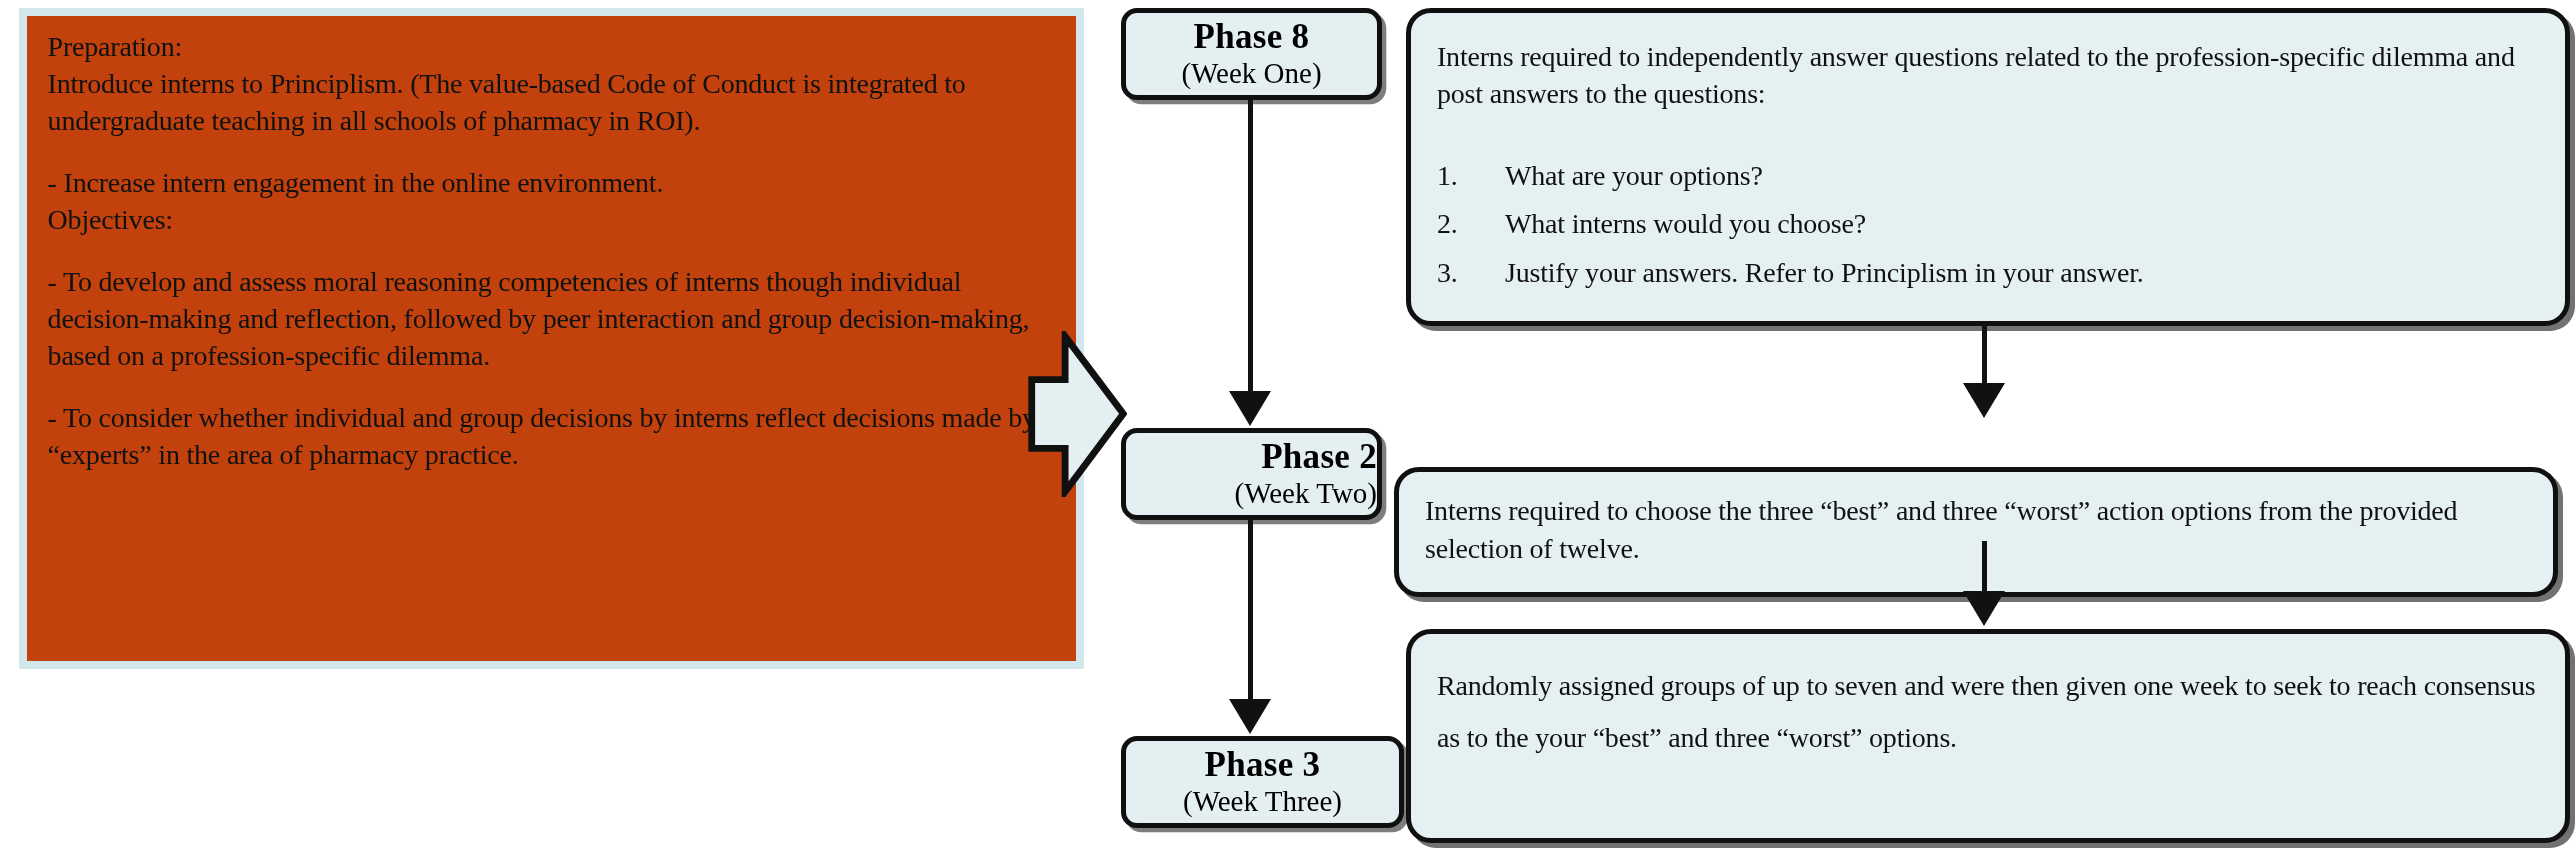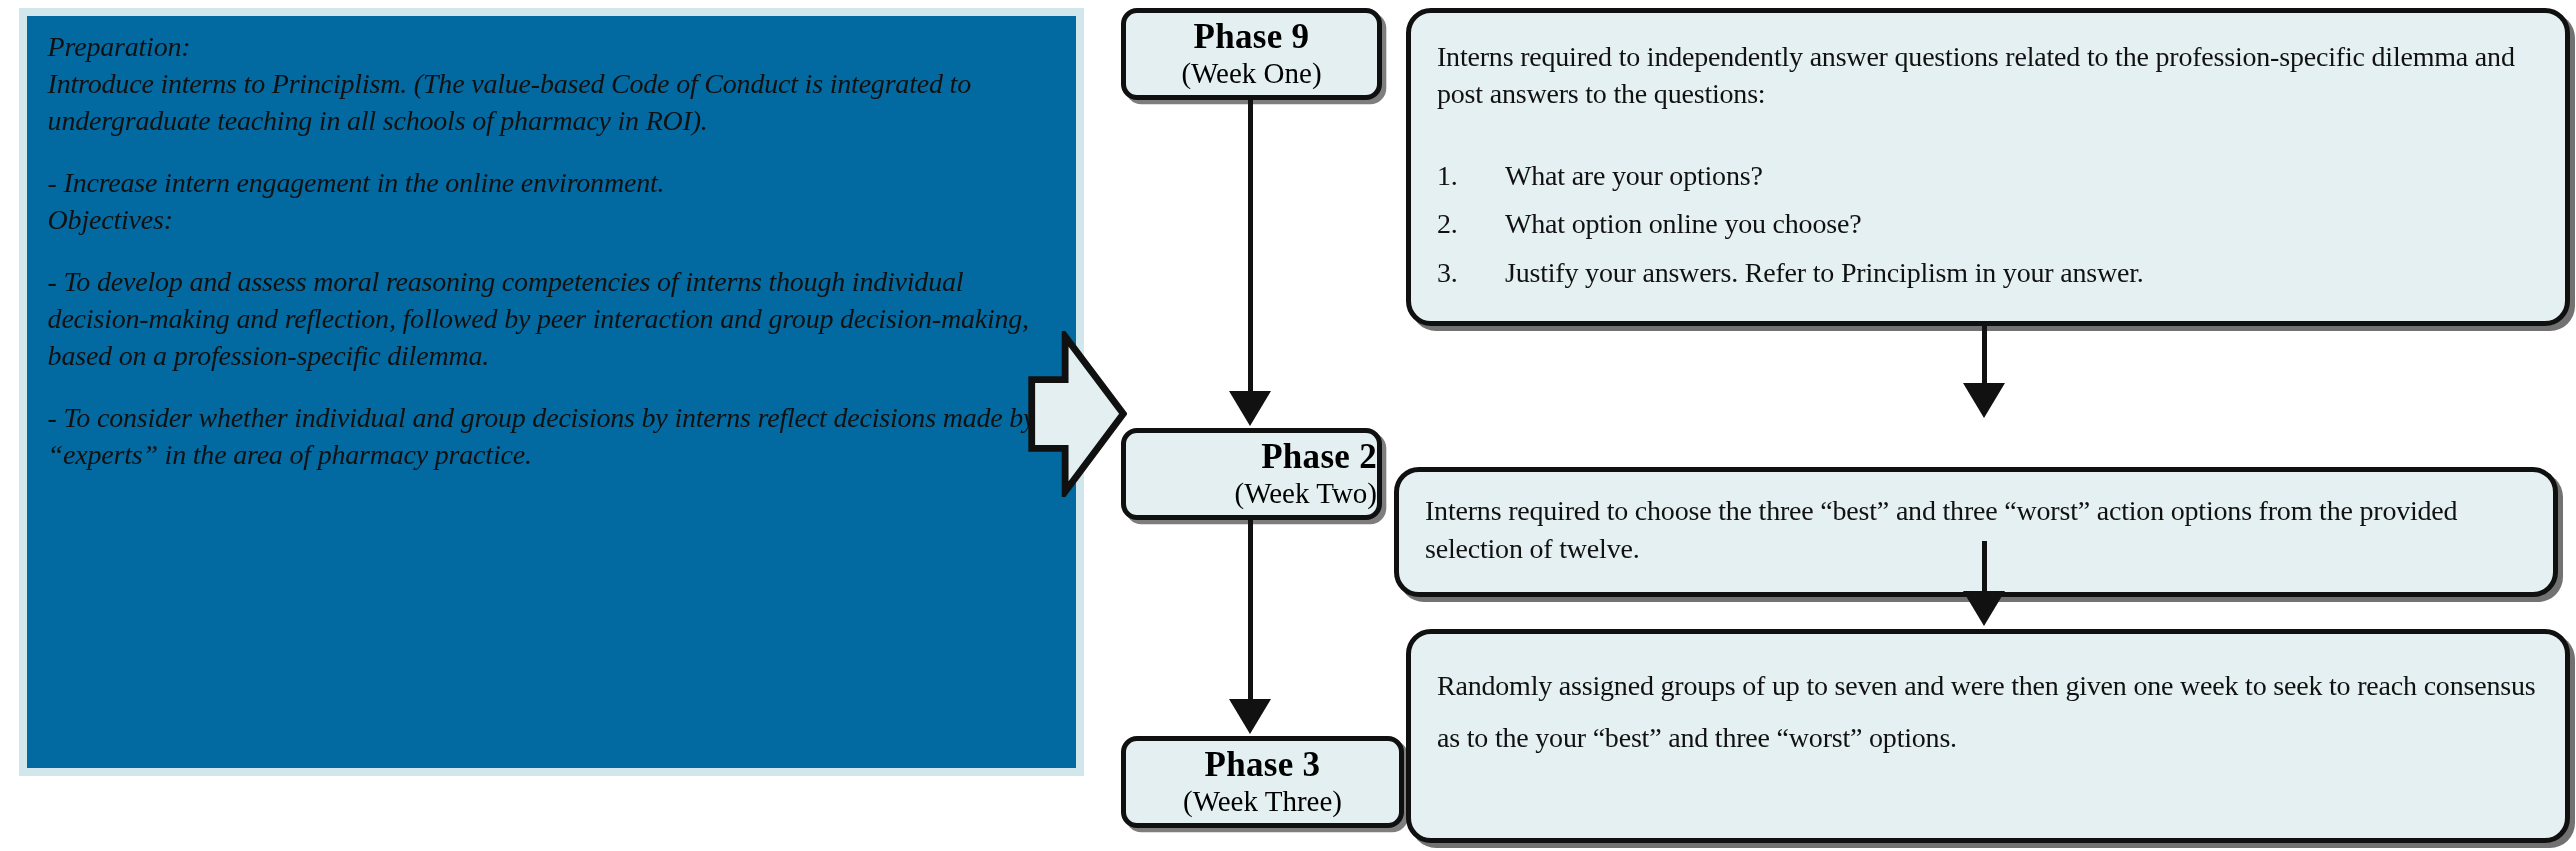--- a/index.html
+++ b/index.html
@@ -17,25 +17,24 @@
     background: #ffffff;
     overflow: hidden;
   }
 
   
   #prep-panel {
     position: absolute;
     left: 18.6px;
     top: 7.5px;
     width: 1065px;
-    height: 768px;
+    height: 661px;
     box-sizing: border-box;
-    background: #0369a1;
+    background: #c2410c;
     border: 8.7px solid #d2e7eb;
-    font-style: italic;
   }
   #prep-body {
     position: absolute;
     left: 21px;
     top: 13.7px;
     right: 16px;
     font-size: 28px;
     line-height: 1.32;
     color: #111111;
     letter-spacing: -0.2px;
@@ -207,21 +206,21 @@
     </div>
   </div>
 
   <div id="block-arrow">
     <svg viewBox="0 0 160 267" xmlns="http://www.w3.org/2000/svg">
       <polygon points="6,78 60,78 60,8 154,133 60,259 60,189 6,189" fill="#e3eff1" stroke="#101010" stroke-width="11" stroke-linejoin="miter"></polygon>
     </svg>
   </div>
 
   <div class="phase-box" id="phase1">
-    <span class="phase-title">Phase 9</span>
+    <span class="phase-title">Phase 8</span>
     <span class="phase-sub">(Week One)</span>
   </div>
 
   <div class="phase-box" id="phase2">
     <span class="phase-title">Phase 2</span>
     <span class="phase-sub">(Week Two)</span>
   </div>
 
   <div class="phase-box" id="phase3">
     <span class="phase-title">Phase 3</span>
@@ -240,21 +239,21 @@
 
   <div class="detail-box" id="detail1">
     <div class="detail-text" id="detail1-intro">Interns required to independently answer questions related to the profession-specific dilemma and post answers to the questions:</div>
     <ul id="question-list">
       <li>
         <span class="q-num">1.</span>
         <span class="q-text">What are your options?</span>
       </li>
       <li>
         <span class="q-num">2.</span>
-        <span class="q-text">What option online you choose?</span>
+        <span class="q-text">What interns would you choose?</span>
       </li>
       <li>
         <span class="q-num">3.</span>
         <span class="q-text">Justify your answers. Refer to Principlism in your answer.</span>
       </li>
     </ul>
   </div>
 
   <div class="v-arrow" id="arrow-d1-d2">
     <div class="shaft"></div>

